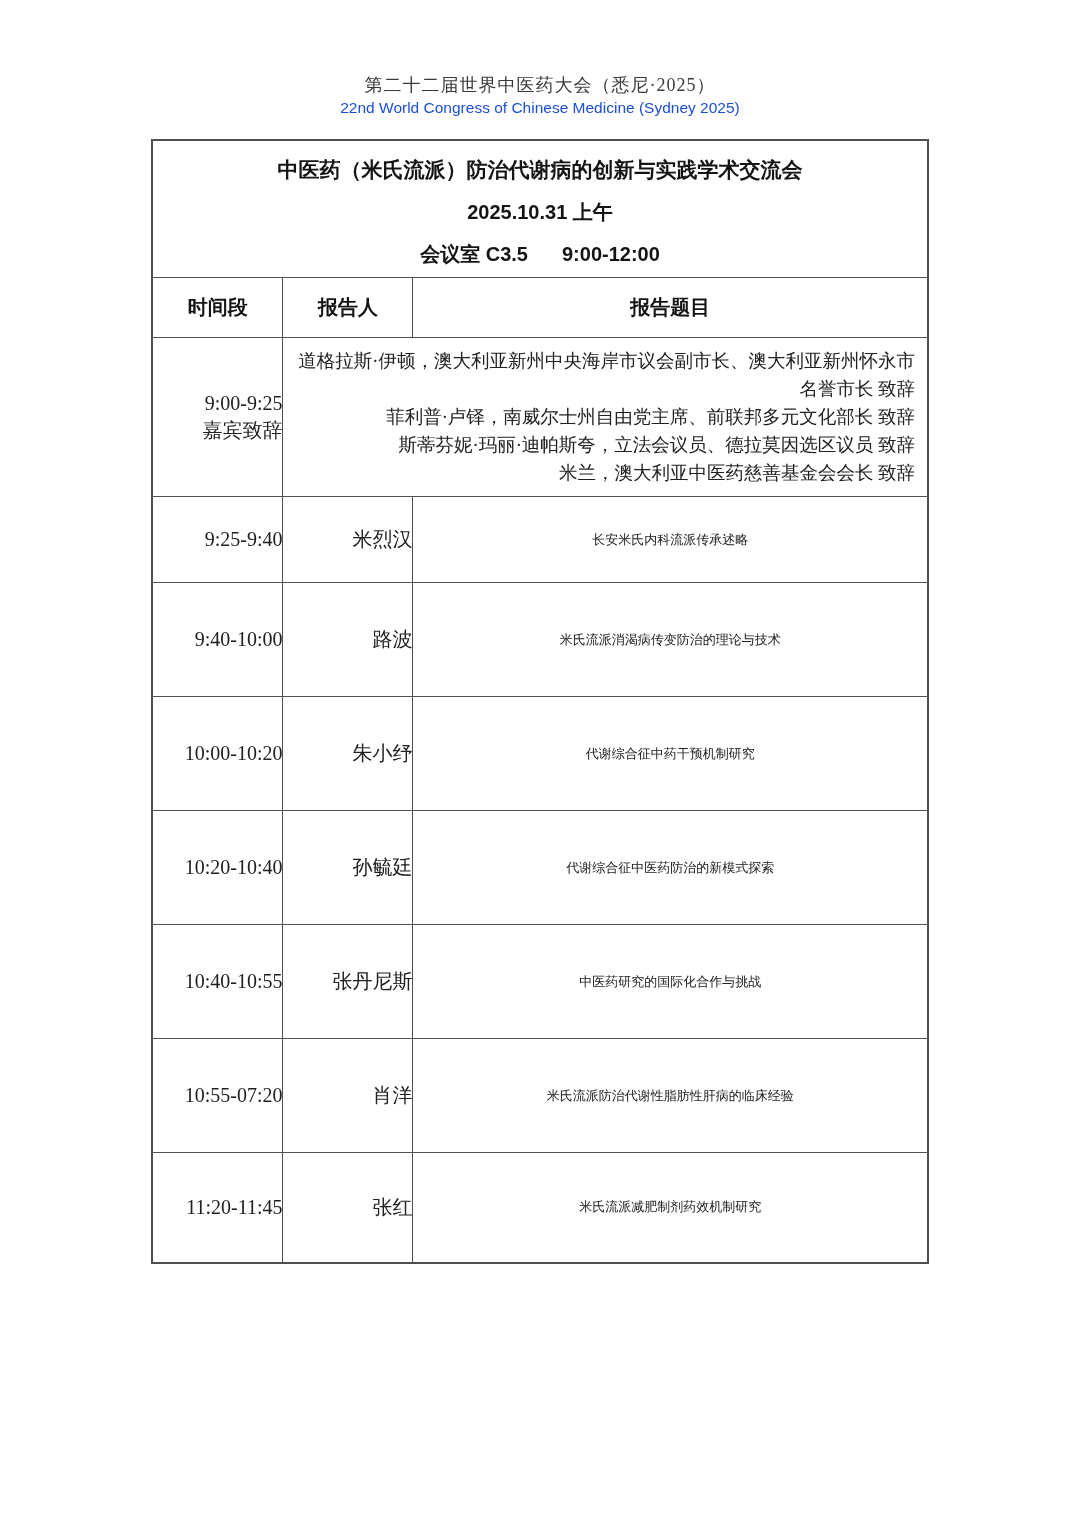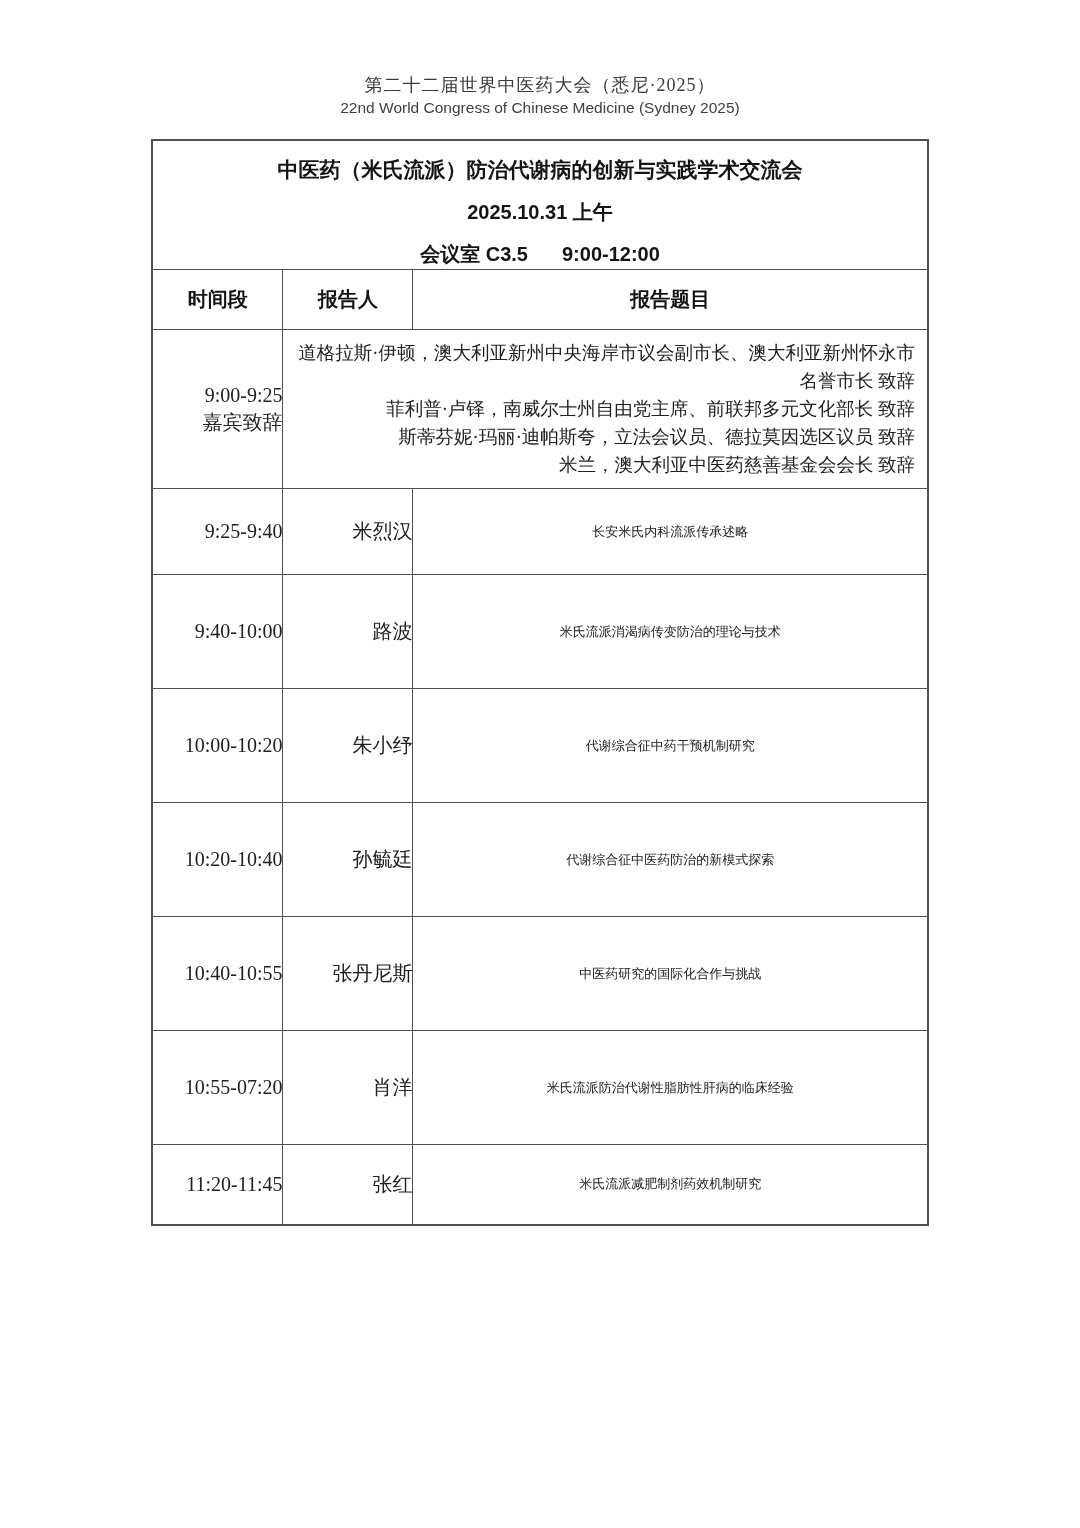--- a/index.html
+++ b/index.html
@@ -22,41 +22,41 @@
   .doc-header .zh {
     font-size: 18px;
     line-height: 23px;
     color: #3a3a3a;
     font-family: "Liberation Serif", "DejaVu Serif", serif;
     letter-spacing: 1px;
   }
   .doc-header .en {
     font-size: 15.5px;
     line-height: 22px;
-    color: #404040;
+    color: #1d4ed8;
     font-family: "Liberation Sans", "DejaVu Sans", sans-serif;
   }
   .schedule-table {
     width: 776px;
     margin: 20px auto 0 auto;
     border-collapse: collapse;
     border: 2px solid #4f4f4f;
     table-layout: fixed;
   }
   .schedule-table td, .schedule-table th {
     border: 1px solid #4f4f4f;
     vertical-align: middle;
   }
   col.c-time { width: 131px; }
   col.c-speaker { width: 130px; }
   col.c-title { width: 515px; }
 
   .session-block {
     text-align: center;
-    padding: 14px 10px 0 10px;
+    padding: 14px 10px 8px 10px;
   }
   .session-block .line {
     font-family: "Liberation Sans", "DejaVu Sans", sans-serif;
     font-weight: bold;
     color: #141414;
   }
   .session-title { font-size: 21px; line-height: 30px; }
   .session-date { font-size: 20px; line-height: 30px; margin-top: 12px; }
   .session-room { font-size: 20px; line-height: 30px; margin-top: 12px; }
   .session-room .gap { display: inline-block; width: 34px; }
@@ -86,21 +86,21 @@
   }
   .opening-speeches {
     text-align: right;
     font-size: 18.5px;
     line-height: 28px;
     padding: 9px 12px 9px 14px;
     color: #202020;
   }
   .row-short td { height: 86px; }
   .row-tall td { height: 114px; }
-  .row-last td { height: 80px; }
+  .row-last td { height: 110px; }
 
   .doc-footer {
     position: absolute;
     top: 1565px;
     left: 0;
     width: 100%;
     text-align: center;
     font-size: 19px;
     color: #333333;
     font-family: "Liberation Serif", "DejaVu Serif", serif;

